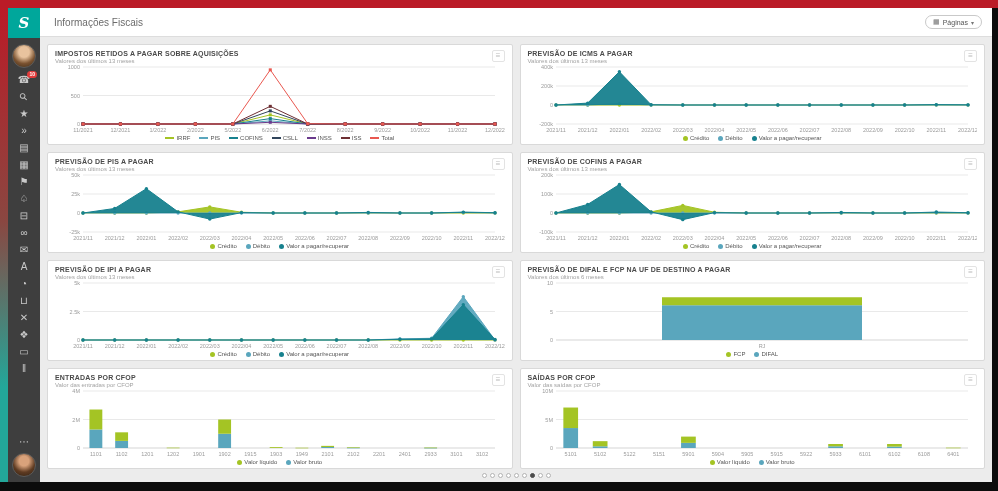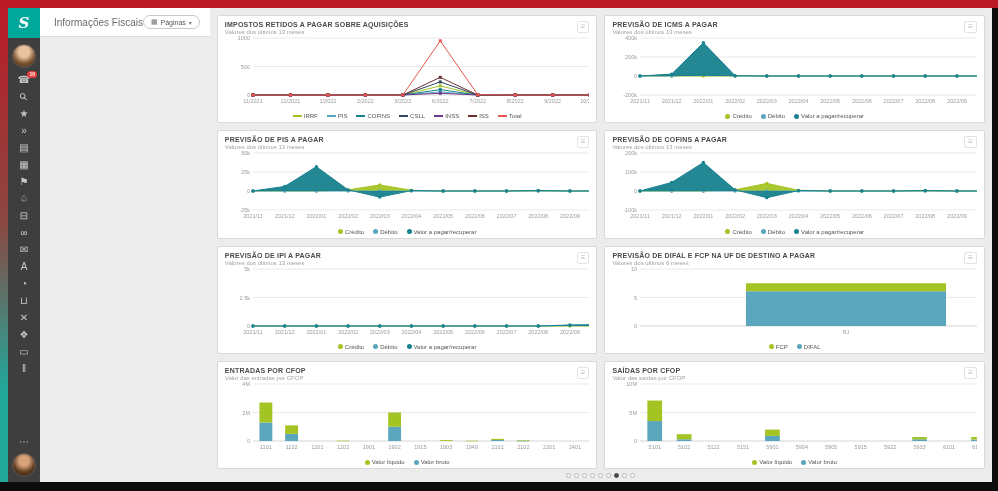--- a/index.html
+++ b/index.html
@@ -21,21 +21,21 @@
         border:1px solid #5a5a5a;}
   .side-avatar.bottom{background:radial-gradient(circle at 50% 32%,#d9a27b 26%,#5f3b22 60%,#2e2012 100%);margin:3px 0 5px;}
   .side-icon{position:relative;height:17px;width:100%;display:flex;align-items:center;justify-content:center;
         color:#c9c9c9;font-size:10px;line-height:1;cursor:pointer;flex:none;}
   .side-icon .glyph{pointer-events:none;}
   .side-icon.rot .glyph{display:inline-block;transform:rotate(-45deg);}
   .badge{position:absolute;top:0px;right:3px;background:#e23b3b;color:#fff;font-size:5px;font-weight:bold;
         border-radius:5px;min-width:5px;height:7px;line-height:7px;padding:0 2px;text-align:center;}
   .side-bottom{margin-top:auto;display:flex;flex-direction:column;align-items:center;width:100%;}
   
-  .main{flex:1;display:flex;flex-direction:row;min-width:0;}
+  .main{flex:1;display:flex;flex-direction:column;min-width:0;}
   .topbar{height:28px;background:#fff;border-bottom:1px solid #ddd;display:flex;align-items:center;
         padding:0 10px 0 14px;flex:none;}
   .topbar-title{font-size:10px;color:#6b6b6b;flex:1;}
   .pages-btn{display:flex;gap:3px;align-items:center;font-size:7px;color:#555;border:1px solid #c9c9c9;
         border-radius:9px;padding:2px 7px;background:#fff;cursor:pointer;}
   .pages-btn .grid-g{font-size:7px;color:#777;}
   .pages-btn .caret{font-size:6px;color:#777;}
   .content{flex:1;padding:7px 7px 0;display:flex;flex-direction:column;min-height:0;}
   .grid{flex:1;display:grid;grid-template-columns:1fr 1fr;grid-auto-rows:1fr;gap:7px;min-height:0;}
   .card{background:#fff;border:1px solid #d9d9d9;border-radius:2px;display:flex;flex-direction:column;

